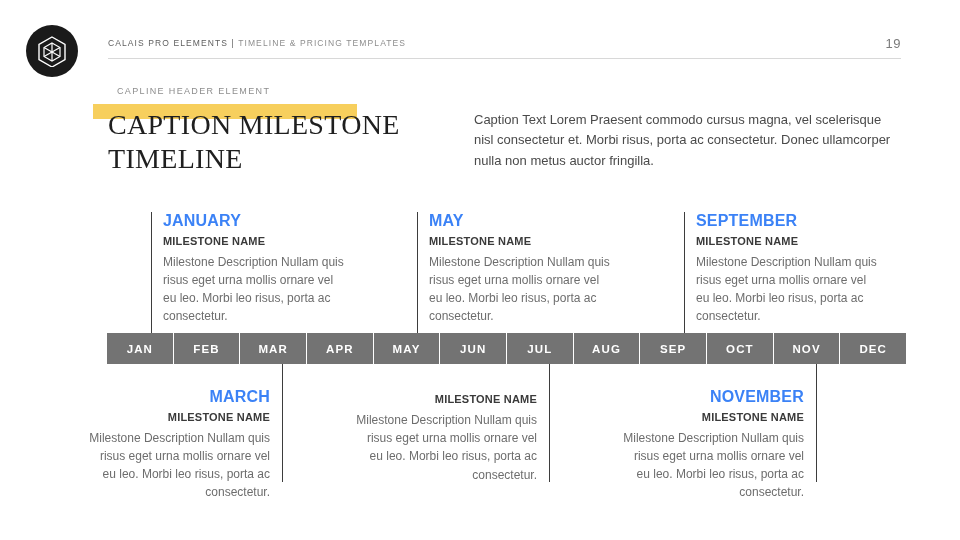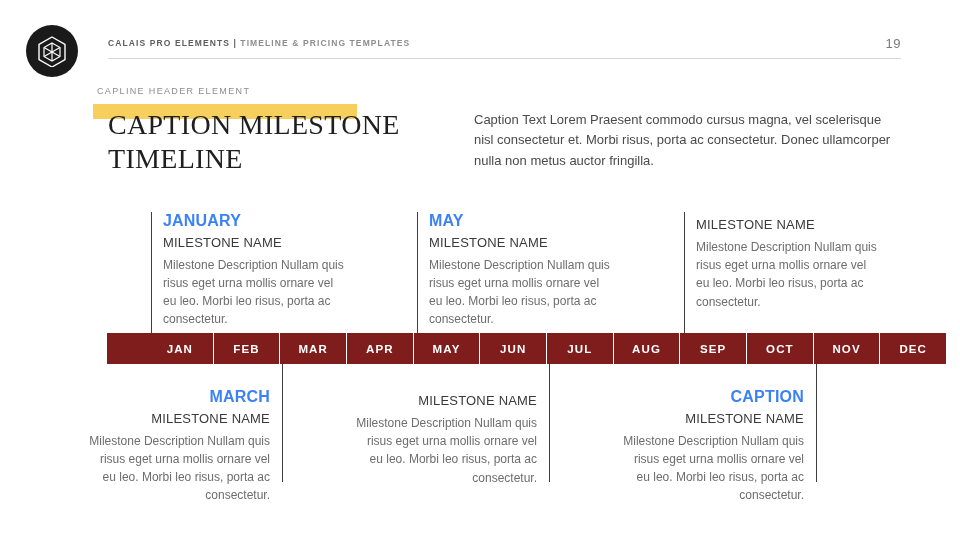--- a/index.html
+++ b/index.html
@@ -41,36 +41,35 @@
   }
   .header-text {
     position: absolute;
     left: 108px;
     top: 38px;
     font-size: 8.5px;
     letter-spacing: 1.1px;
     color: #8d8d8d;
     text-transform: uppercase;
     white-space: nowrap;
-    font-weight: bold;
   }
   .header-text .strong { color: #5e5e5e; }
   .page-number {
     position: absolute;
     right: 59px;
     top: 36px;
     font-size: 13px;
     color: #7a7a7a;
     letter-spacing: .5px;
   }
 
   
   .capline {
     position: absolute;
-    left: 97px;
+    left: 117px;
     top: 86px;
     font-size: 9px;
     letter-spacing: 1.35px;
     color: #8d8d8d;
     text-transform: uppercase;
   }
   .highlight-bar {
     position: absolute;
     left: 93px;
     top: 104px;
@@ -138,22 +137,22 @@
     background: #3d3d3d;
   }
   .ms-title {
     font-size: 16px;
     font-weight: bold;
     color: #3b82f6;
     letter-spacing: .2px;
     line-height: 1.1;
   }
   .ms-sub {
-    font-size: 13px;
-    font-weight: normal;
+    font-size: 11px;
+    font-weight: bold;
     color: #3a3a3a;
     letter-spacing: .2px;
     margin-top: 5px;
   }
   .ms-desc {
     font-size: 12px;
     line-height: 1.52;
     color: #6d6d6d;
     margin-top: 6px;
   }
@@ -208,26 +207,27 @@
   <div class="ms-body">
     <div class="ms-title">MAY</div>
     <div class="ms-sub">MILESTONE NAME</div>
     <div class="ms-desc">Milestone Description Nullam quis risus eget urna mollis ornare vel eu leo. Morbi leo risus, porta ac consectetur.</div>
   </div>
 </div>
 
 <div class="ms ms-top" style="left:696px;">
   <div class="vline"></div>
   <div class="ms-body">
-    <div class="ms-sub">MILESTONE NAME</div>
-    <div class="ms-desc">Milestone Description Nullam quis risus eget urna mollis ornare vel eu leo. Morbi leo risus, porta ac consectetur.</div>
-  </div>
-</div>
-
-<div class="month-bar" style="background: #7f1d1d; padding-left: 40px;">
+    <div class="ms-title">SEPTEMBER</div>
+    <div class="ms-sub">MILESTONE NAME</div>
+    <div class="ms-desc">Milestone Description Nullam quis risus eget urna mollis ornare vel eu leo. Morbi leo risus, porta ac consectetur.</div>
+  </div>
+</div>
+
+<div class="month-bar" style="background: #737373;">
   <div class="month-cell">JAN</div>
   <div class="month-cell">FEB</div>
   <div class="month-cell">MAR</div>
   <div class="month-cell">APR</div>
   <div class="month-cell">MAY</div>
   <div class="month-cell">JUN</div>
   <div class="month-cell">JUL</div>
   <div class="month-cell">AUG</div>
   <div class="month-cell">SEP</div>
   <div class="month-cell">OCT</div>
@@ -248,17 +248,17 @@
   <div class="vline"></div>
   <div class="ms-body">
     <div class="ms-sub">MILESTONE NAME</div>
     <div class="ms-desc">Milestone Description Nullam quis risus eget urna mollis ornare vel eu leo. Morbi leo risus, porta ac consectetur.</div>
   </div>
 </div>
 
 <div class="ms ms-bot" style="left:619px;">
   <div class="vline"></div>
   <div class="ms-body">
-    <div class="ms-title">CAPTION</div>
+    <div class="ms-title">NOVEMBER</div>
     <div class="ms-sub">MILESTONE NAME</div>
     <div class="ms-desc">Milestone Description Nullam quis risus eget urna mollis ornare vel eu leo. Morbi leo risus, porta ac consectetur.</div>
   </div>
 </div>
 
 </body></html>

